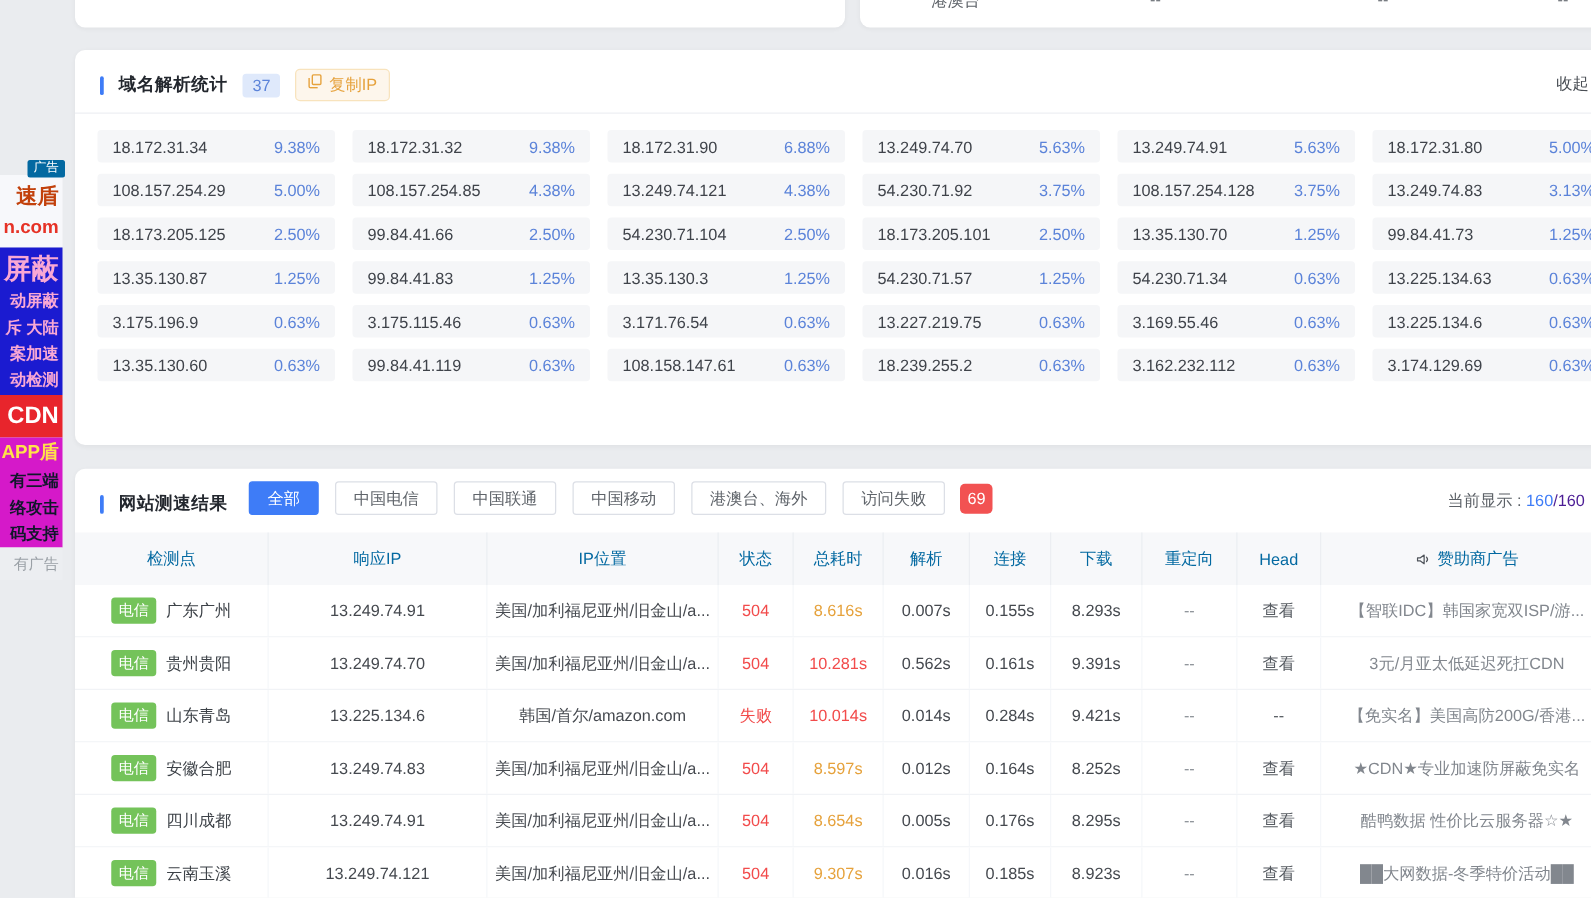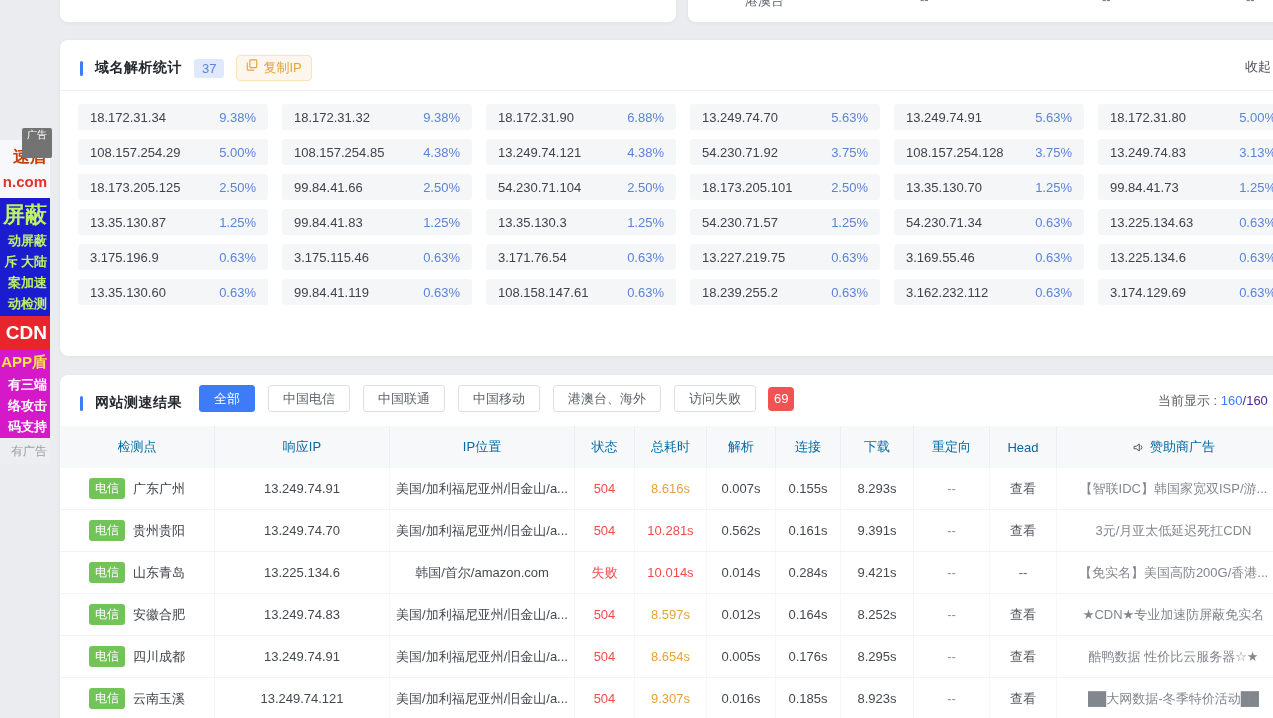--- a/index.html
+++ b/index.html
@@ -57,34 +57,34 @@
   .status { color:#f24b4b; }
   .t[data-tone="orange"] { color:#e6a23c; }
   .t[data-tone="red"] { color:#f24b4b; }
   .dash { color:#8d9298; }
   .head-link { color:#565b61; cursor:pointer; }
   .ad-cell { color:#82878e; cursor:pointer; }
   .mega-icon { color:#4e535a; display:flex; }
 
   
   .ad-strip { position:absolute; left:0; top:128px; width:50px; height:416px; cursor:pointer; }
-  .ad-tag { position:absolute; top:0; right:-2px; width:30px; height:30px; background:#737373; color:#fff; font-size:10px; line-height:14px; text-align:center; border-radius:2px; z-index:2;margin-left:32px; }
+  .ad-tag { position:absolute; top:0; right:-2px; width:30px; height:14px; background:#0369a1; color:#fff; font-size:10px; line-height:14px; text-align:center; border-radius:2px; z-index:2;margin-left:32px; }
   .ad-sec { width:50px; overflow:hidden; text-align:right; padding-right:3px; }
   .sec-white { margin-top:12px; height:58px; background:#f7f8fb; padding-top:4px; }
   .sec-white .l1 { color:#c2410c; font-weight:bold; font-size:17px; line-height:26px; }
   .sec-white .l2 { color:#e63226; font-weight:bold; font-size:15px; line-height:24px; }
-  .sec-blue { height:118px; background:#1b1bd0; color:#bef264; font-weight:bold; padding-top:2px; }
+  .sec-blue { height:118px; background:#1b1bd0; color:#f9a8d4; font-weight:bold; padding-top:2px; }
   .sec-blue .big { font-size:22px; line-height:30px; }
   .sec-blue .ln { font-size:13px; line-height:21px; }
   .sec-red { height:34px; background:#e8252c; color:#fff; font-weight:bold; font-size:19px; line-height:34px; }
   .sec-pink { height:80px; background:#fde3e4; color:#e8252c; font-weight:bold; }
   .sec-pink .ln { font-size:13px; line-height:26px; }
   .sec-magenta { height:88px; background:#d519c9; font-weight:bold; }
   .sec-magenta .big { color:#ffe24a; font-size:15px; line-height:24px; }
-  .sec-magenta .ln { color:#ffffff; font-size:13px; line-height:21px; }
+  .sec-magenta .ln { color:#0f172a; font-size:13px; line-height:21px; }
   .sec-footer { height:26px; background:#eceef1; color:#9aa0a6; font-size:12px; line-height:26px; }
 </style>
 </head>
 <body>
 
 <div class="stage">
 
   <div class="ad-strip">
     <div class="ad-tag">广告</div>
     <div class="ad-sec sec-white">

